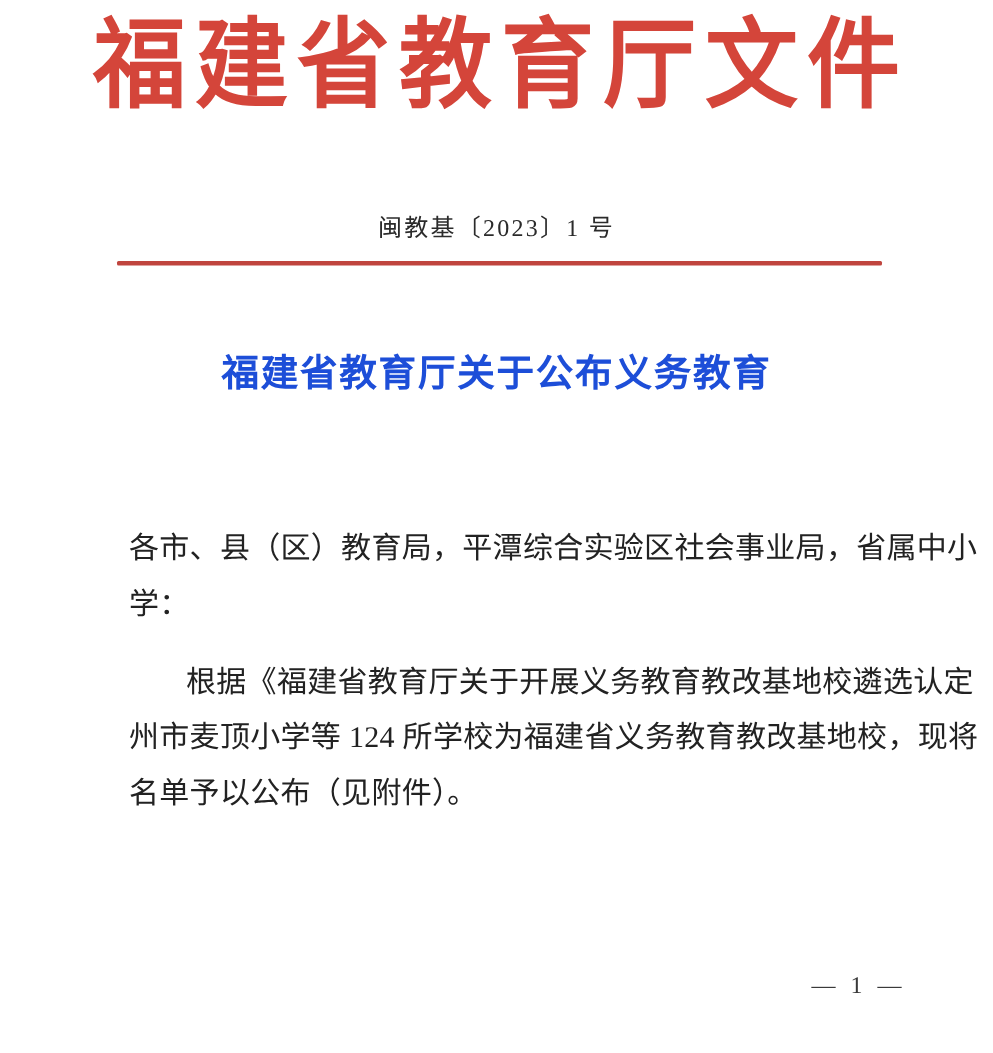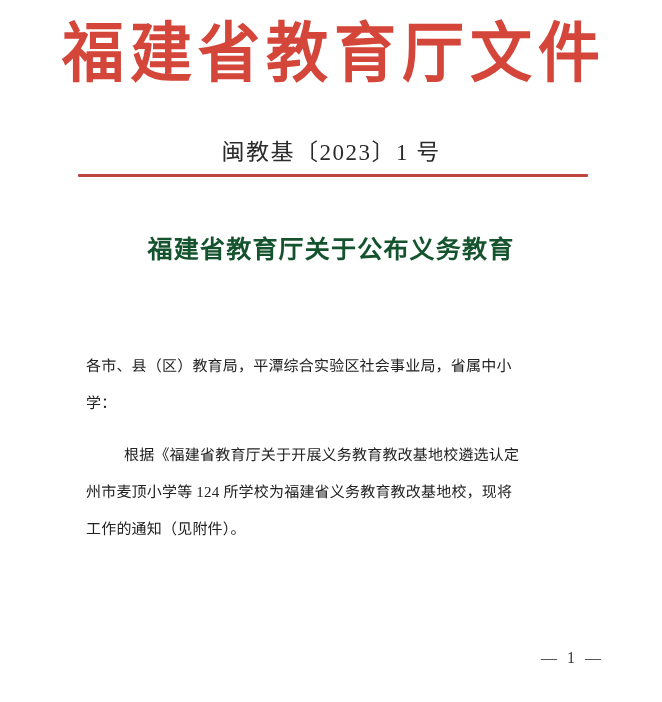--- a/index.html
+++ b/index.html
@@ -24,21 +24,21 @@
   }
 
   
   .masthead {
     position: absolute;
     left: 0;
     right: 0;
     top: 14px;
     height: 80px;
     display: flex;
-    align-items: center;
+    align-items: flex-start;
     justify-content: center;
   }
   .masthead-title {
     font-family: "Liberation Serif", "DejaVu Serif", serif;
     font-size: 62px;
     line-height: 1;
     font-weight: 700;
     color: #d4453a;
     letter-spacing: 6px;
     text-indent: 6px;
@@ -47,21 +47,21 @@
     transform-origin: center center;
   }
 
   
   .doc-number {
     position: absolute;
     left: 0;
     right: 0;
     top: 141px;
     text-align: center;
-    font-size: 23px;
+    font-size: 16px;
     line-height: 24px;
     letter-spacing: 1.5px;
     color: #2b2b2b;
     font-family: "Liberation Serif", "DejaVu Serif", serif;
     white-space: nowrap;
   }
 
   
   .red-rule {
     position: absolute;
@@ -79,34 +79,34 @@
     left: 0;
     right: 0;
     top: 228px;
     text-align: center;
   }
   .doc-title .tline {
     font-size: 25px;
     line-height: 44px;
     font-weight: 700;
     letter-spacing: 1.2px;
-    color: #14532d;
+    color: #1d4ed8;
     white-space: nowrap;
     font-family: "Liberation Serif", "DejaVu Serif", serif;
   }
 
   
   .body-block {
     position: absolute;
     left: 86px;
     top: 348px;
     width: 494px;
   }
   .body-line {
-    font-size: 15px;
+    font-size: 20px;
     line-height: 37px;
     letter-spacing: 0.2px;
     color: #222222;
     white-space: nowrap;
     font-family: "Liberation Serif", "DejaVu Serif", serif;
   }
   .body-line.indent {
     text-indent: 38px;
     margin-top: 15px;
   }
@@ -140,19 +140,19 @@
   <div class="doc-title">
     <div class="tline">福建省教育厅关于公布义务教育</div>
   </div>
 
   <div class="body-block">
     <div class="body-line">各市、县（区）教育局，平潭综合实验区社会事业局，省属中小</div>
     <div class="body-line">学：</div>
 
     <div class="body-line indent">根据《福建省教育厅关于开展义务教育教改基地校遴选认定</div>
     <div class="body-line">州市麦顶小学等 124 所学校为福建省义务教育教改基地校，现将</div>
-    <div class="body-line">工作的通知（见附件）。</div>
+    <div class="body-line">名单予以公布（见附件）。</div>
 
   </div>
 
   <div class="page-marker">— 1 —</div>
 
 </div>
 
 </body></html>

